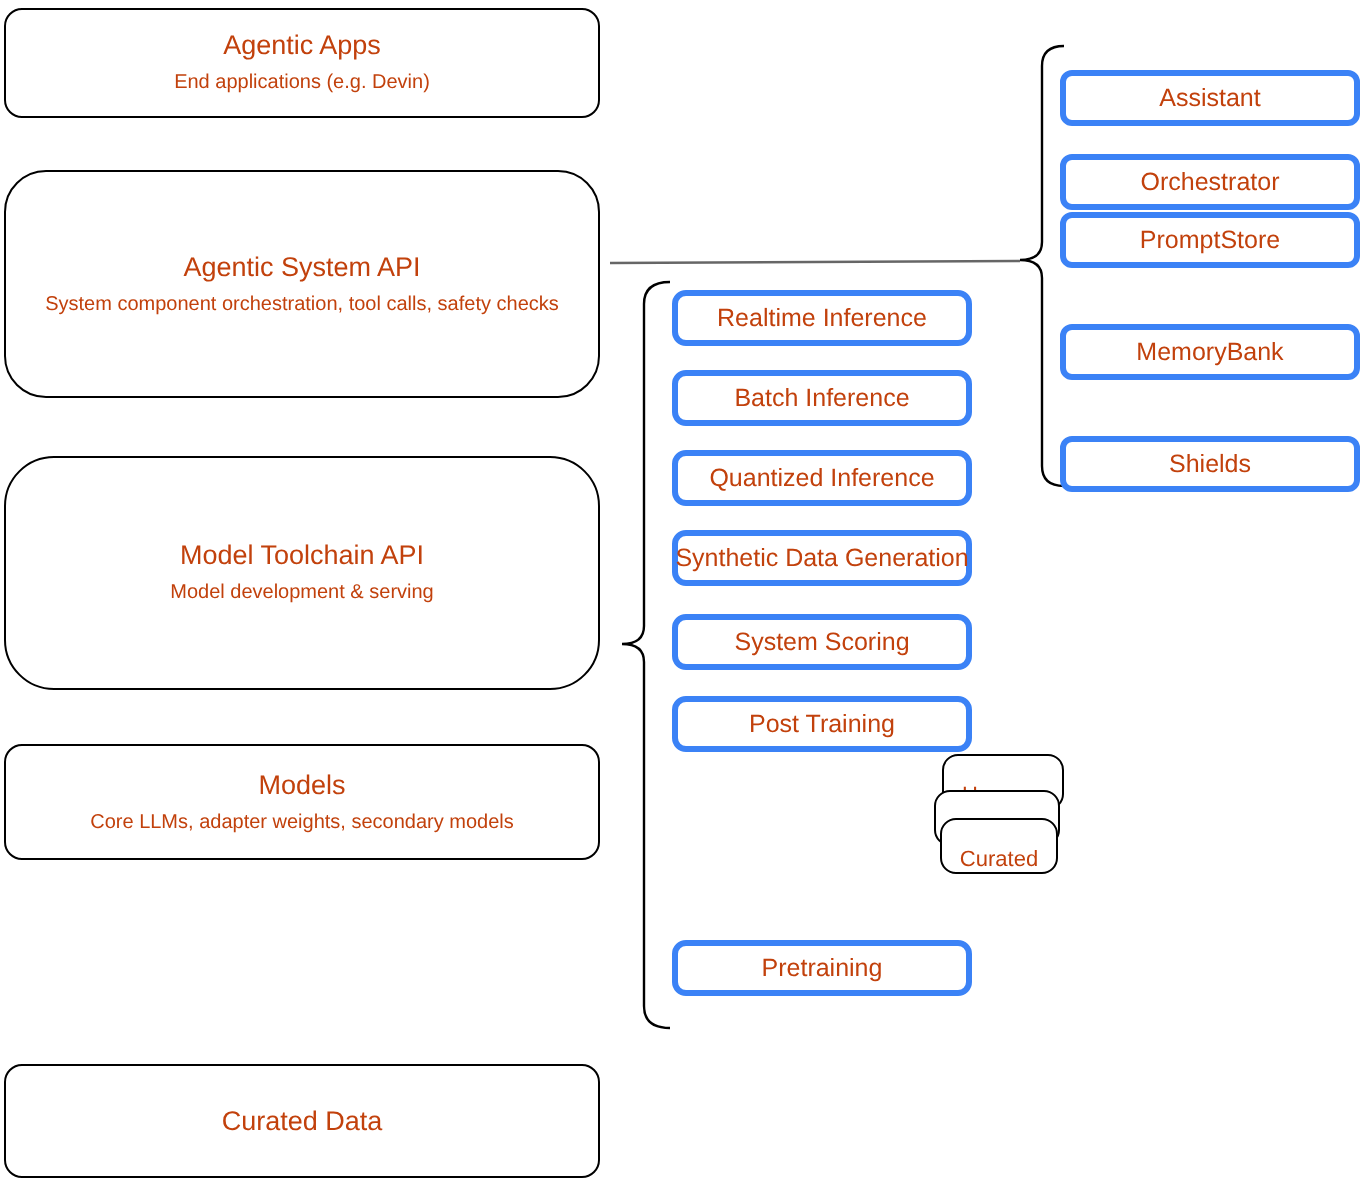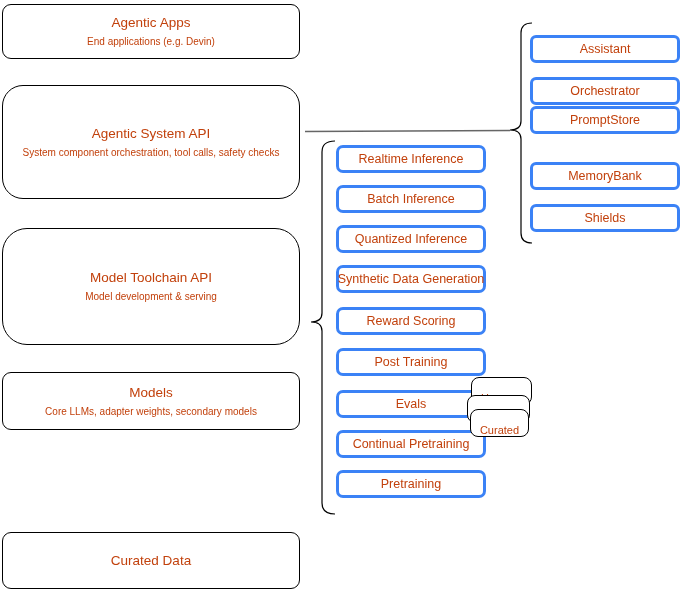--- a/index.html
+++ b/index.html
@@ -72,30 +72,24 @@
   <div class="mbox" style="top:185px">
     <span>Batch Inference</span>
   </div>
   <div class="mbox" style="top:225px">
     <span>Quantized Inference</span>
   </div>
   <div class="mbox" style="top:265px">
     <span>Synthetic Data Generation</span>
   </div>
   <div class="mbox" style="top:307px">
-    <span>Reward Scoring</span>
+    <span>System Scoring</span>
   </div>
   <div class="mbox" style="top:348px">
     <span>Post Training</span>
-  </div>
-  <div class="mbox" style="top:390px">
-    <span>Evals</span>
-  </div>
-  <div class="mbox" style="top:430px">
-    <span>Continual Pretraining</span>
   </div>
   <div class="mbox" style="top:470px">
     <span>Pretraining</span>
   </div>
 
   <div class="pill" style="left:471px;top:377px;width:61px">
     <span>Harness</span>
   </div>
   <div class="pill" style="left:467px;top:395px;width:63px">
     <span>EvalData</span>
@@ -109,17 +103,17 @@
   </div>
   <div class="rbox" style="top:77px">
     <span>Orchestrator</span>
   </div>
   <div class="rbox" style="top:106px">
     <span>PromptStore</span>
   </div>
   <div class="rbox" style="top:162px">
     <span>MemoryBank</span>
   </div>
-  <div class="rbox" style="top:204px">
+  <div class="rbox" style="top:218px">
     <span>Shields</span>
   </div>
 
 </div>
 
 </body></html>

